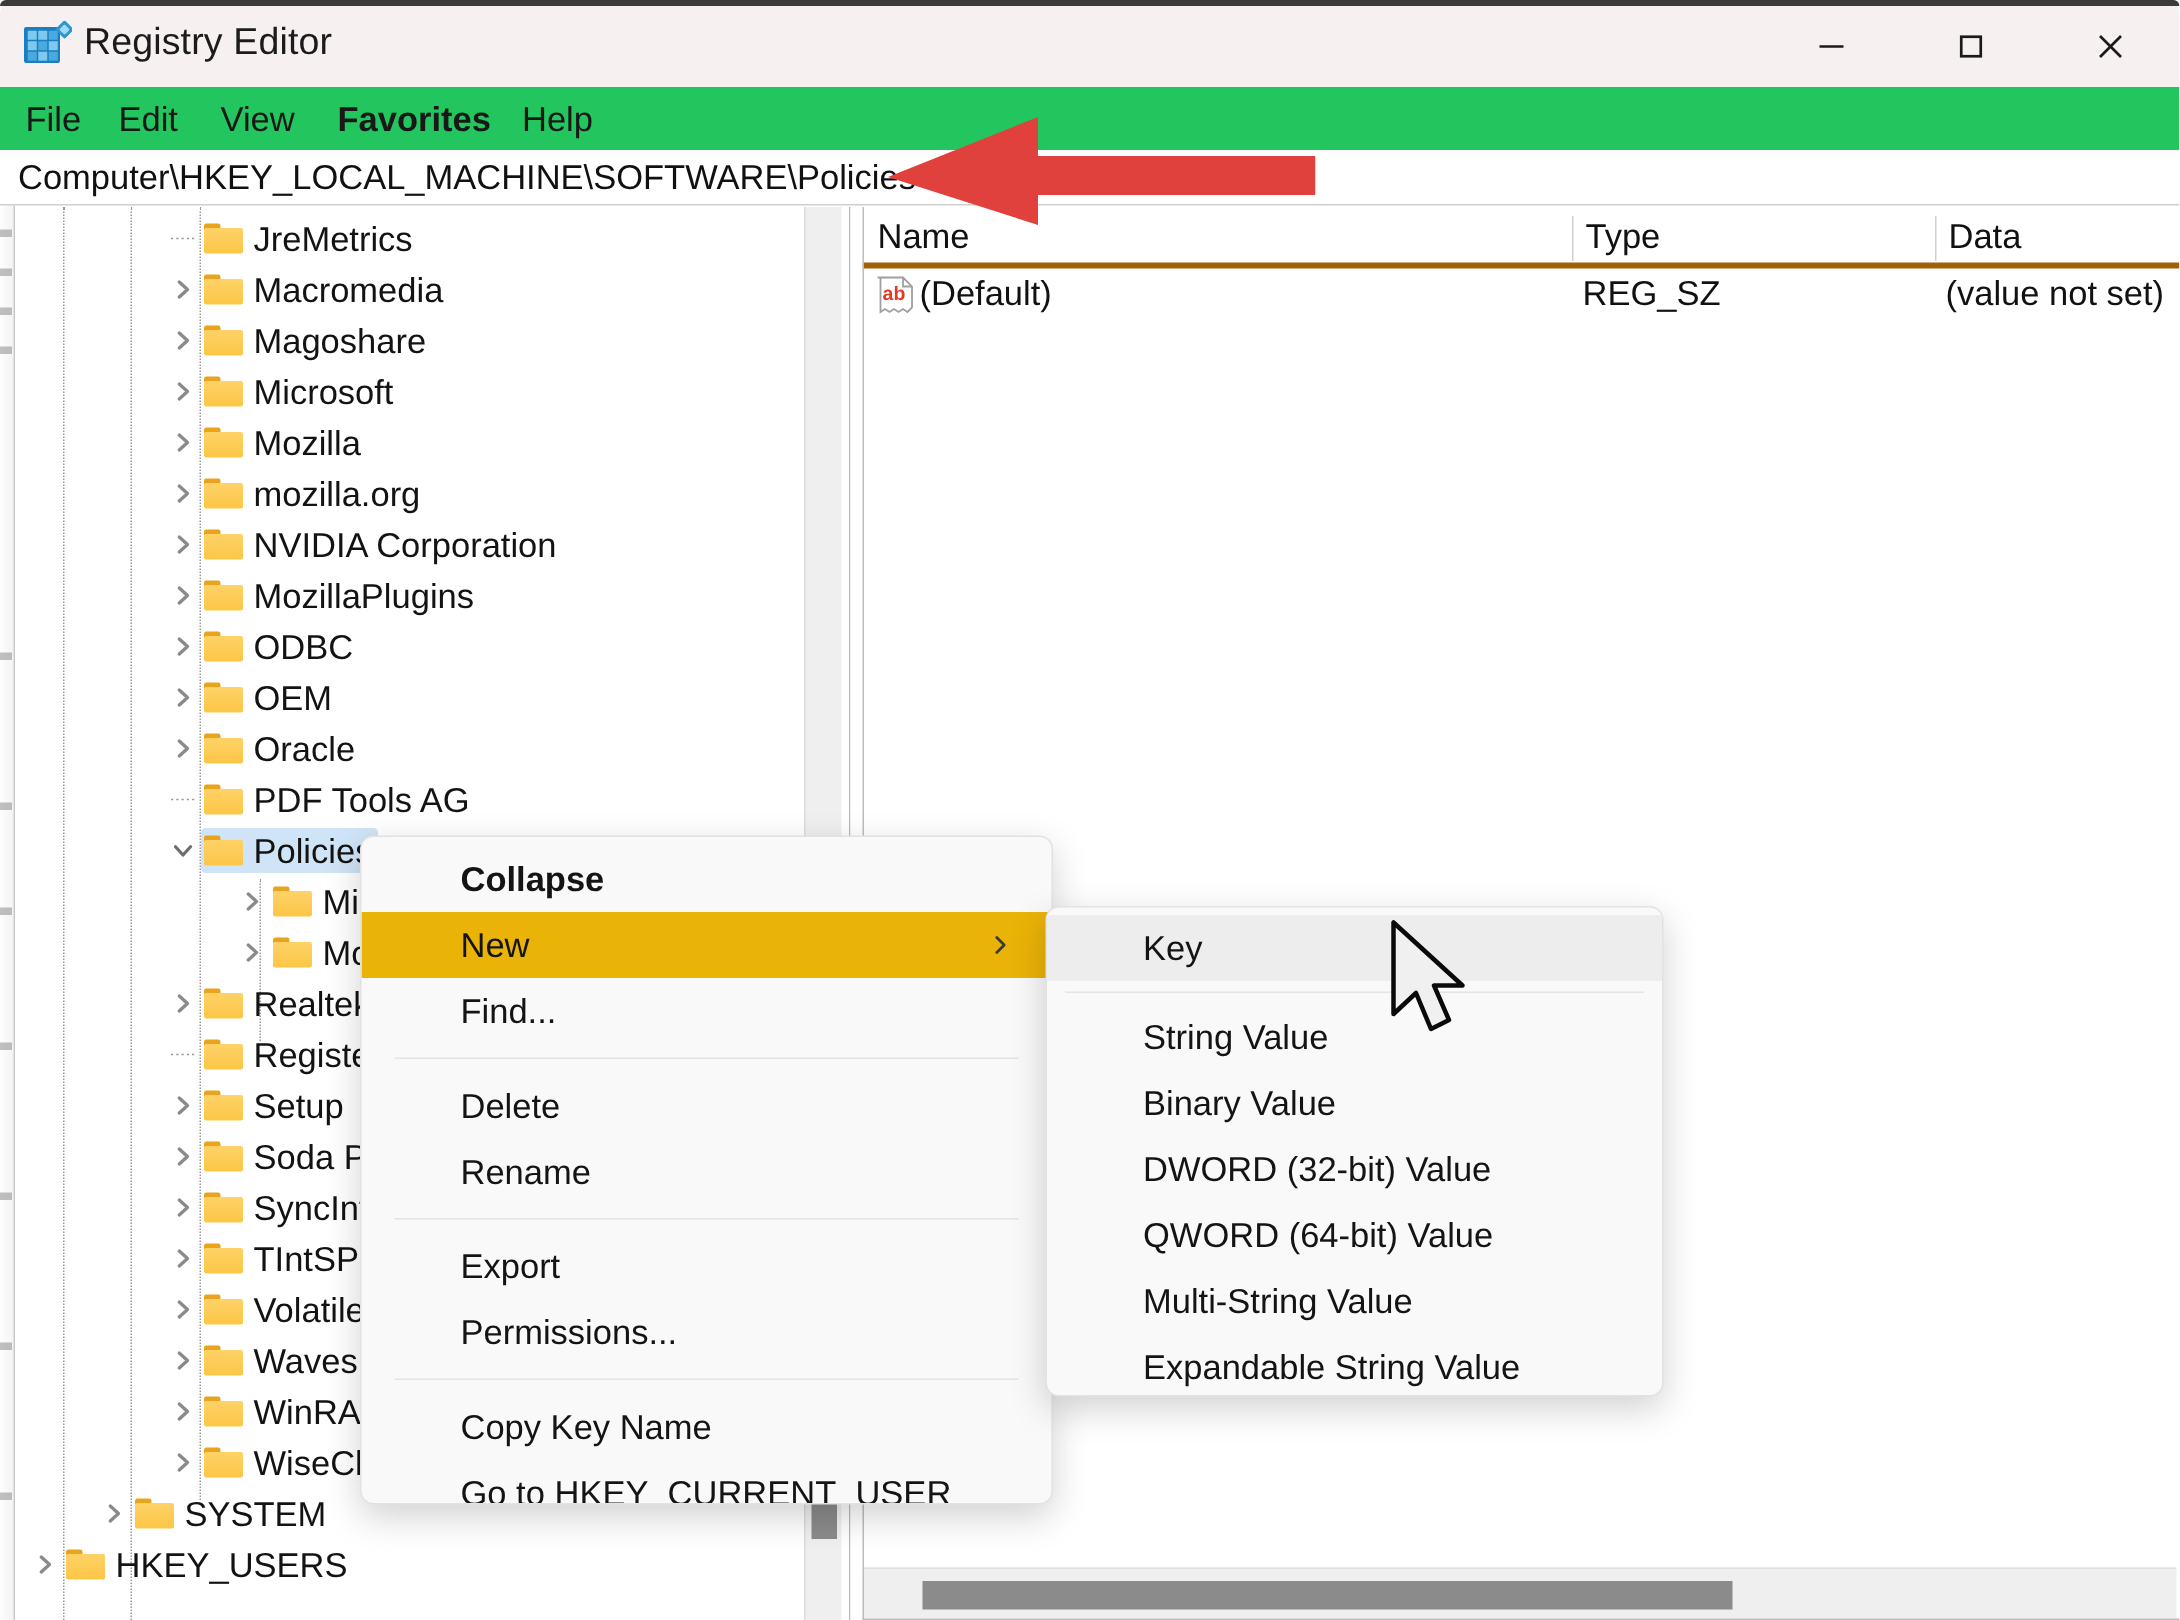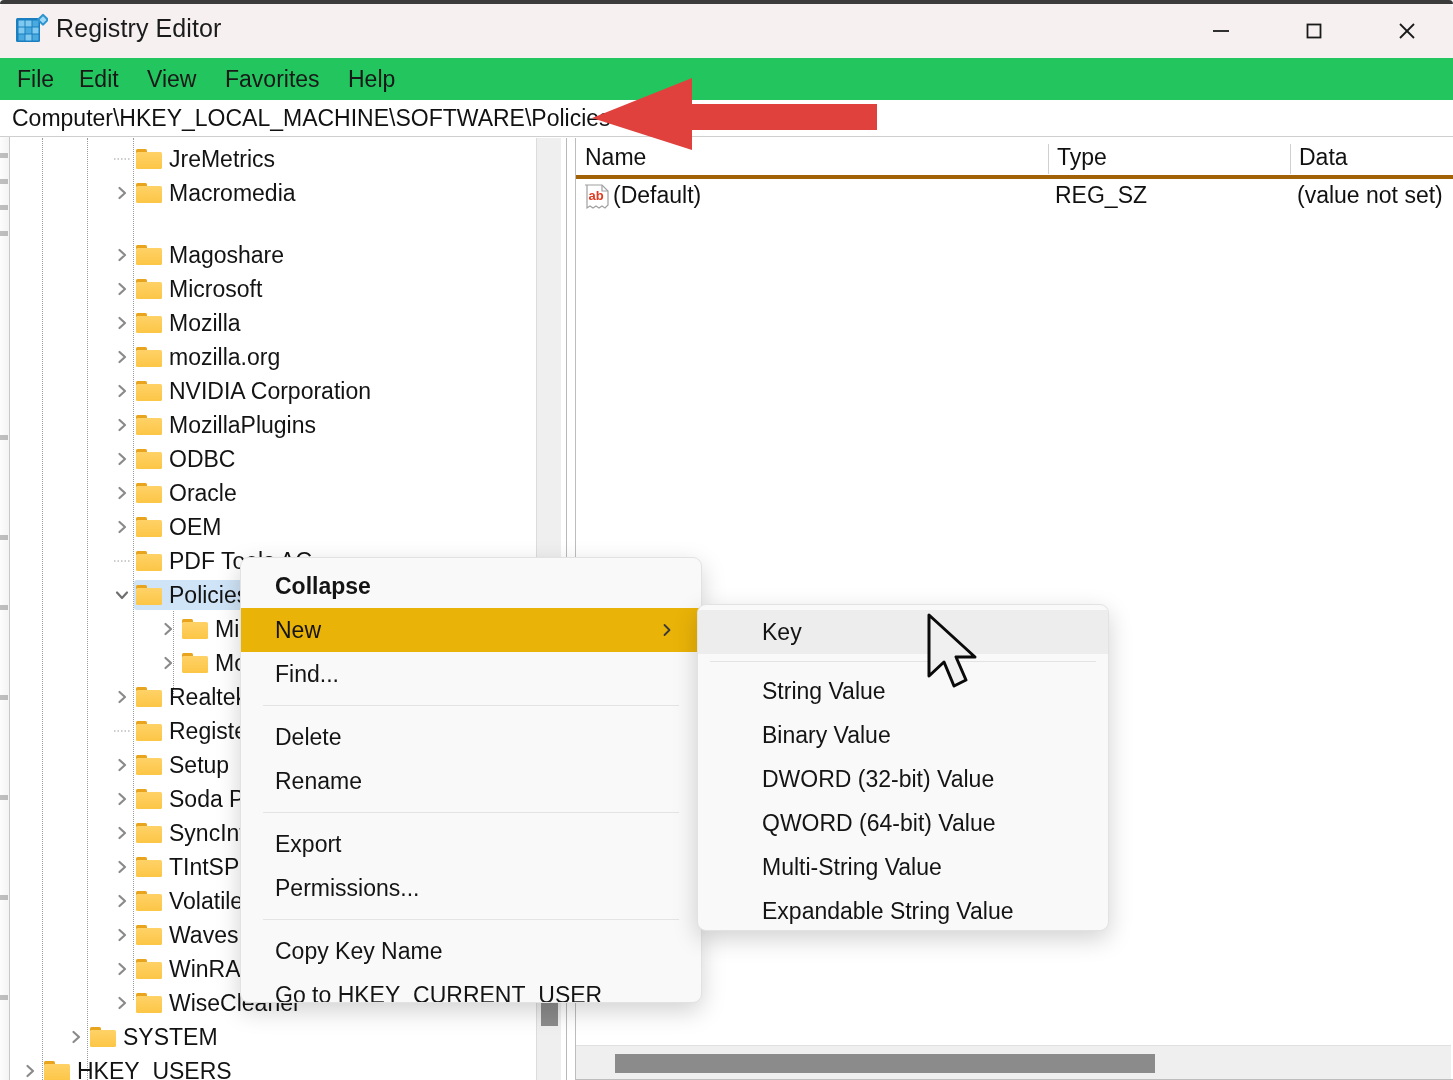--- a/index.html
+++ b/index.html
@@ -51,21 +51,21 @@
   .menubar {
     position:absolute; left:0; top:58px; width:1453px; height:42px;
     background:#22c55e; display:flex; align-items:center;
   }
   .menuitem {
     font-size:23px; color:#181818; padding:0 0; margin-right:0; white-space:nowrap;
   }
   .mi-file { position:absolute; left:17px; }
   .mi-edit { position:absolute; left:79px; }
   .mi-view { position:absolute; left:147px; }
-  .mi-fav  { position:absolute; left:225px; }
+  .mi-fav  { position:absolute; left:225px;font-weight:bold; }
   .mi-help { position:absolute; left:348px; }
 
   
   .addrbar {
     position:absolute; left:0; top:100px; width:1453px; height:37px;
     background:#ffffff; border-bottom:1px solid #cfcfcf;
   }
   .addrtext {
     position:absolute; left:12px; top:5px; font-size:23px; color:#111111; white-space:nowrap;
   }
@@ -162,21 +162,21 @@
 
   
   .ctxmenu {
     position:absolute; left:240px; top:557px; width:462px; height:446px;
     background:#f9f9f9; border:1px solid #e2e2e2; border-radius:9px;
     box-shadow:0 8px 24px rgba(0,0,0,.18);
     overflow:hidden;
   }
   .ctxmenu .item {
     position:relative; height:44px; display:flex; align-items:center;
-    padding-left:34px; font-size:23px; color:#141414; white-space:nowrap;
+    padding-left:66px; font-size:23px; color:#141414; white-space:nowrap;
   }
   .ctxmenu .item.bold { font-weight:bold; }
   .ctxmenu .item.hl { background:#eab308; }
   .ctxmenu .sep { height:1px; background:#e4e4e4; margin:9px 22px; }
   .ctxmenu .arrow {
     position:absolute; right:26px; top:0; height:44px; display:flex; align-items:center;
     color:#3a3a3a;
   }
   .ctxmenu .gap { height:6px; }
 
@@ -304,21 +304,21 @@
             </svg>
           </div>
           <div class="fold" style="left: 126px;">
             <div class="folder">
               <div class="tab"></div>
               <div class="body"></div>
             </div>
           </div>
           <div class="lbl" style="left: 159px;">Macromedia</div>
         </div>
-        <div class="trow" style="top: 0px; margin-top: 28px;">
+        <div class="trow" style="top: 0px;">
           <div class="chev" style="left: 102px;">
             <svg width="18" height="18" viewBox="0 0 18 18">
               <polyline points="6.5,4 12,9 6.5,14" fill="none" stroke="#8a8a8a" stroke-width="2.2" stroke-linecap="round" stroke-linejoin="round"></polyline>
             </svg>
           </div>
           <div class="fold" style="left: 126px;">
             <div class="folder">
               <div class="tab"></div>
               <div class="body"></div>
             </div>
@@ -414,35 +414,35 @@
             <svg width="18" height="18" viewBox="0 0 18 18">
               <polyline points="6.5,4 12,9 6.5,14" fill="none" stroke="#8a8a8a" stroke-width="2.2" stroke-linecap="round" stroke-linejoin="round"></polyline>
             </svg>
           </div>
           <div class="fold" style="left: 126px;">
             <div class="folder">
               <div class="tab"></div>
               <div class="body"></div>
             </div>
           </div>
+          <div class="lbl" style="left: 159px;">OEM</div>
+        </div>
+        <div class="trow" style="top: 0px;">
+          <div class="chev" style="left: 102px;">
+            <svg width="18" height="18" viewBox="0 0 18 18">
+              <polyline points="6.5,4 12,9 6.5,14" fill="none" stroke="#8a8a8a" stroke-width="2.2" stroke-linecap="round" stroke-linejoin="round"></polyline>
+            </svg>
+          </div>
+          <div class="fold" style="left: 126px;">
+            <div class="folder">
+              <div class="tab"></div>
+              <div class="body"></div>
+            </div>
+          </div>
           <div class="lbl" style="left: 159px;">Oracle</div>
-        </div>
-        <div class="trow" style="top: 0px;">
-          <div class="chev" style="left: 102px;">
-            <svg width="18" height="18" viewBox="0 0 18 18">
-              <polyline points="6.5,4 12,9 6.5,14" fill="none" stroke="#8a8a8a" stroke-width="2.2" stroke-linecap="round" stroke-linejoin="round"></polyline>
-            </svg>
-          </div>
-          <div class="fold" style="left: 126px;">
-            <div class="folder">
-              <div class="tab"></div>
-              <div class="body"></div>
-            </div>
-          </div>
-          <div class="lbl" style="left: 159px;">OEM</div>
         </div>
         <div class="trow" style="top: 0px;">
           <div class="chev" style="left: 102px;">
             <svg width="20" height="34" viewBox="0 0 20 34">
               <line x1="2" y1="17" x2="18" y2="17" stroke="#9a9a9a" stroke-width="1" stroke-dasharray="1.5 2"></line>
             </svg>
           </div>
           <div class="fold" style="left: 126px;">
             <div class="folder">
               <div class="tab"></div>

